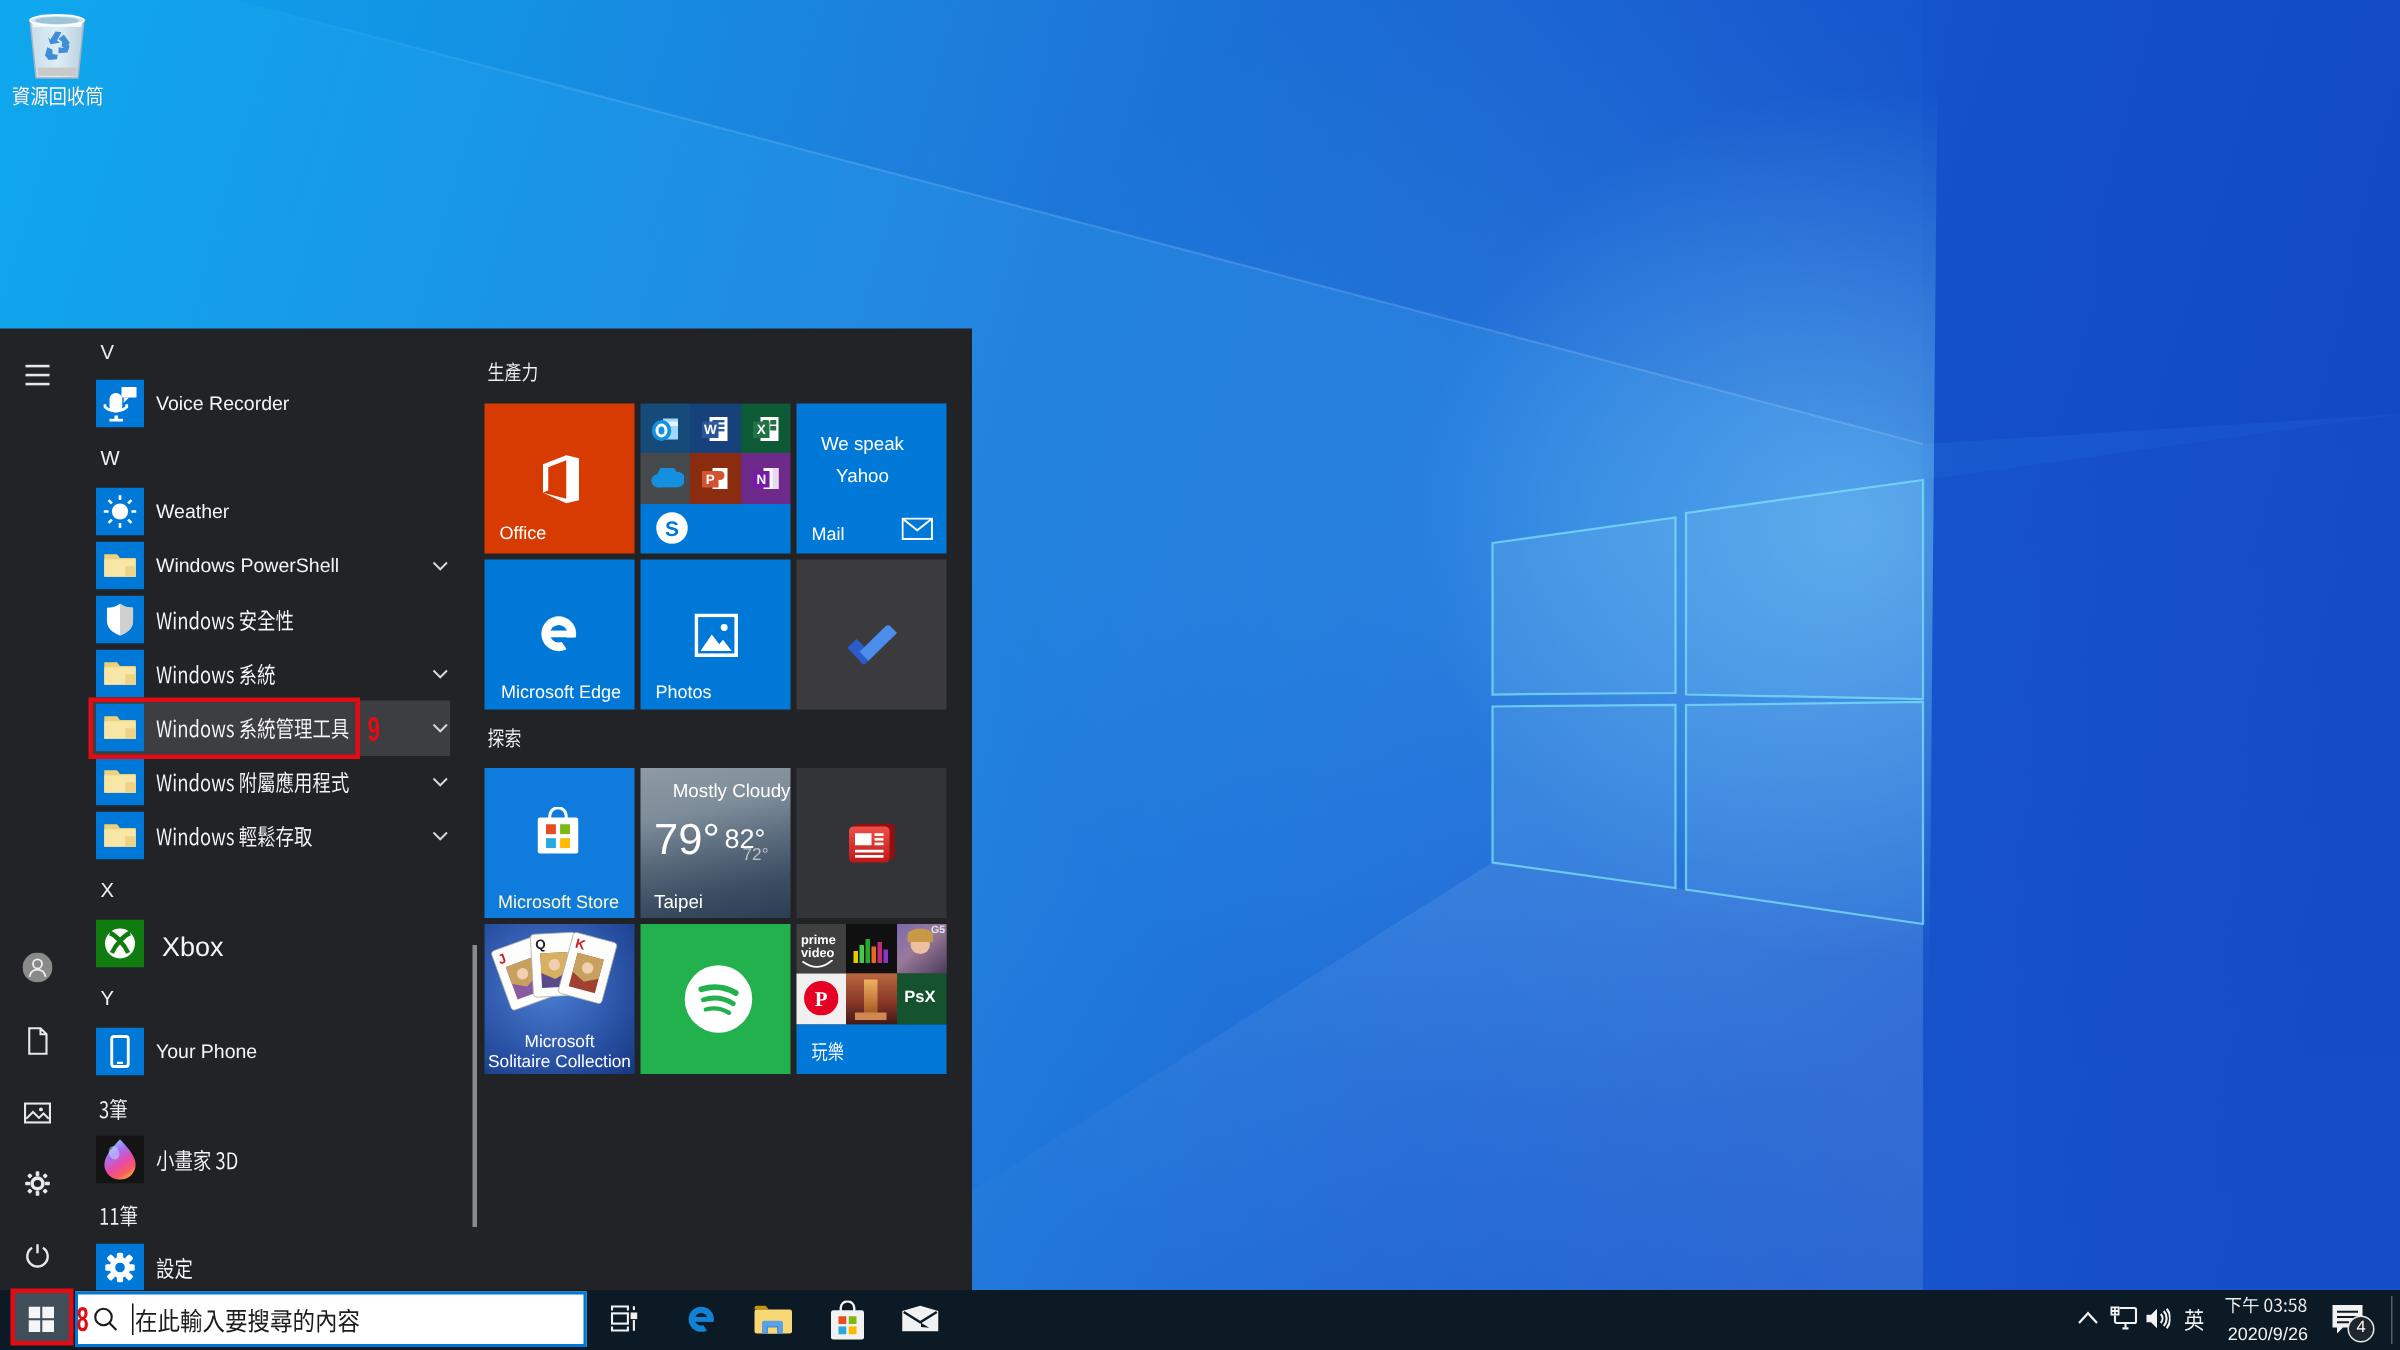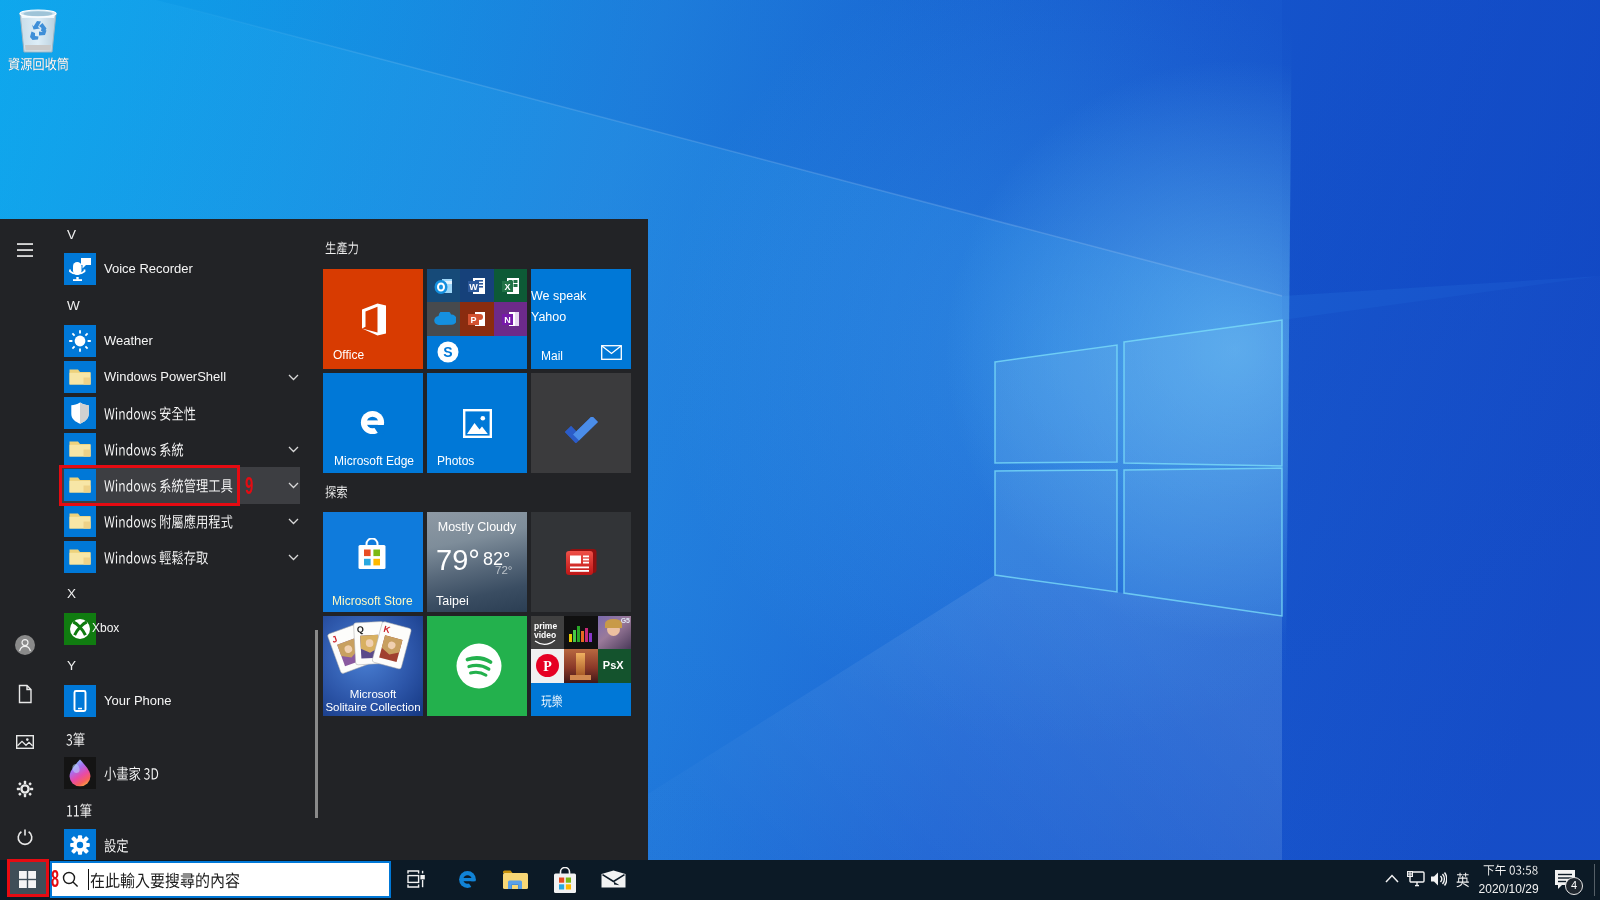--- a/index.html
+++ b/index.html
@@ -220,21 +220,21 @@
   </svg>
 <svg class="ab" style="left:288px;top:554px;z-index:6" width="11" height="7" viewBox="0 0 11 7">
     <polyline points="1,1 5.5,5.5 10,1" fill="none" stroke="#d8d8d8" stroke-width="1.3"></polyline>
   </svg>
 <div class="txt" style="left:67px;top:586px;font-size:13.5px;color:#f0f0f0;z-index:6">X</div>
 <svg class="ab" style="left:64px;top:613px;z-index:6" width="32" height="32" viewBox="0 0 32 32">
     <rect width="32" height="32" fill="#107c10"></rect>
     <circle cx="16" cy="16" r="10" fill="#fff"></circle>
     <path d="M9.2,9 c3.5,1.2 9.5,7.2 12.2,13.2 M22.8,9 c-3.5,1.2 -9.5,7.2 -12.2,13.2" stroke="#107c10" stroke-width="3" fill="none"></path>
   </svg>
-<div class="txt" style="left:92px;top:621px;font-size:12px;z-index:6">Xbox</div>
+<div class="txt" style="left:108px;top:621px;font-size:18px;z-index:6">Xbox</div>
 <div class="txt" style="left:67px;top:658px;font-size:13.5px;color:#f0f0f0;z-index:6">Y</div>
 <svg class="ab" style="left:64px;top:685px;z-index:6" width="32" height="32" viewBox="0 0 32 32">
     <rect width="32" height="32" fill="#0078d7"></rect>
     <rect x="10.5" y="6" width="11" height="20" rx="1.5" fill="none" stroke="#fff" stroke-width="1.9"></rect>
     <rect x="14" y="22.8" width="4" height="1.5" fill="#fff"></rect>
   </svg>
 <div class="txt" style="left:104px;top:693px;font-size:13px;z-index:6">Your Phone</div>
 <svg style="position:absolute;left:66.0px;top:732.0px;z-index:6" width="19.1" height="18.4" preserveAspectRatio="none" viewBox="0 -880 1555 1200">
     <path fill="#f0f0f0" d="M263 13C394 13 499 -65 499 -196C499 -297 430 -361 344 -382V-387C422 -414 474 -474 474 -563C474 -679 384 -746 260 -746C176 -746 111 -709 56 -659L105 -601C147 -643 198 -672 257 -672C334 -672 381 -626 381 -556C381 -477 330 -416 178 -416V-346C348 -346 406 -288 406 -199C406 -115 345 -63 257 -63C174 -63 119 -103 76 -147L29 -88C77 -35 149 13 263 13Z M803 -685C833 -655 871 -613 889 -586L940 -627C922 -652 883 -692 852 -720ZM1239 -685C1271 -656 1309 -615 1327 -588L1381 -628C1362 -654 1322 -693 1291 -720ZM1324 -389V-324H1090V-389ZM1014 -617V-562H725V-506H1014V-447H605V-389H1014V-324H717V-267H1014V-207H686V-149H1014V-86H621V-27H1014V80H1090V-27H1491V-86H1090V-149H1426V-207H1090V-267H1400V-389H1507V-447H1400V-562H1090V-617ZM1324 -447H1090V-506H1324ZM752 -848C718 -776 660 -706 598 -660C613 -647 640 -622 650 -609C685 -639 721 -678 753 -721H1049V-781H793C802 -797 810 -812 818 -828ZM1153 -847C1125 -779 1075 -715 1018 -672C1034 -661 1062 -638 1075 -626C1105 -651 1135 -684 1161 -721H1512V-781H1199C1208 -797 1215 -813 1222 -829Z"></path>
   </svg>
@@ -344,21 +344,21 @@
       </svg>
     </div>
     <div class="ab" style="left:0;top:66.8px;width:100px;height:33.2px;background:#0078d7">
       <svg class="ab" style="left:10px;top:5.5px" width="22" height="22" viewBox="0 0 22 22">
         <circle cx="11" cy="11" r="10.5" fill="#fff"></circle>
         <text x="11" y="16" font-size="14" font-weight="bold" fill="#0078d7" font-family="Liberation Sans" text-anchor="middle">S</text>
       </svg>
     </div>
   </div>
 <div class="ab" style="left:531px;top:269px;width:100px;height:100px;background:#0078d7;z-index:6">
-    <div class="ab" style="left:0;top:17px;width:88px;text-align:left;font-size:12.5px;color:#fff;line-height:21px">We speak<br>Yahoo</div>
+    <div class="ab" style="left:0;top:17px;width:88px;text-align:center;font-size:12.5px;color:#fff;line-height:21px">We speak<br>Yahoo</div>
     <div class="ab" style="left:10px;top:80px;font-size:12px;color:#ffffff">Mail</div>
     <svg class="ab" style="left:70px;top:76px" width="21" height="15" viewBox="0 0 21 15">
       <rect x="0.7" y="0.7" width="19.6" height="13.6" fill="none" stroke="#fff" stroke-width="1.3"></rect>
       <path d="M1,1 L10.5,8.5 L20,1" fill="none" stroke="#fff" stroke-width="1.3"></path>
     </svg>
   </div>
 <div class="ab" style="left:323px;top:373px;width:100px;height:100px;background:#0078d7;z-index:6">
     <div class="ab" style="left:11px;top:81px;font-size:12px;color:#fff;white-space:nowrap">Microsoft Edge</div>
   </div>
 <svg class="ab" style="left:358px;top:408px;z-index:7" width="29" height="29" viewBox="0 0 48 48">
@@ -389,21 +389,21 @@
 <path d="M9.5,7.5 v-1.5 a5.5,5.5 0 0 1 11,0 v1.5" fill="none" stroke="#fff" stroke-width="2"></path>
 <rect x="1.5" y="7" width="27" height="24" rx="1.5" fill="#fff"></rect>
 <rect x="7" y="11.5" width="6.6" height="6.6" fill="#e84c22"></rect>
       <rect x="16.4" y="11.5" width="6.6" height="6.6" fill="#7db913"></rect>
 <rect x="7" y="20.8" width="6.6" height="6.6" fill="#29a8e0"></rect>
       <rect x="16.4" y="20.8" width="6.6" height="6.6" fill="#ffb900"></rect>
     </svg>
     <div class="ab" style="left:9px;top:82px;font-size:12px;color:#fef9c3;white-space:nowrap">Microsoft Store</div>
   </div>
 <div class="ab" style="left:427px;top:512px;width:100px;height:100px;background:linear-gradient(168deg,#8e99a4 0%,#7e8d9a 30%,#58697b 55%,#3a4d62 78%,#2b3e53 100%);z-index:6">
-    <div class="ab" style="left:0;top:8px;width:100px;text-align:center;font-size:12.5px;color:#fff">Mostly Cloudy</div>
+    <div class="ab" style="left:0;top:8px;width:100px;text-align:right;font-size:12.5px;color:#fff">Mostly Cloudy</div>
     <div class="ab" style="left:9px;top:32px;font-size:29px;color:#fff;font-weight:400">79°</div>
     <div class="ab" style="left:56px;top:37px;font-size:18px;color:#fff">82°</div>
     <div class="ab" style="left:68px;top:52px;font-size:11.5px;color:#bcc3ca">72°</div>
     <div class="ab" style="left:9px;top:82px;font-size:12.5px;color:#fff">Taipei</div>
   </div>
 <div class="ab" style="left:531px;top:512px;width:100px;height:100px;background:#323437;z-index:6">
     <svg class="ab" style="left:35px;top:37px" width="31" height="28" viewBox="0 0 31 28">
 <defs>
         <linearGradient id="nr" x1="0" y1="0" x2="0" y2="1">
           <stop offset="0" stop-color="#ef5048"></stop>
@@ -579,21 +579,21 @@
 <svg class="ab" style="left:1430px;top:871px;z-index:11" width="17" height="16" viewBox="0 0 17 16">
 <path d="M1,5.5 h3 l4,-4 v13 l-4,-4 h-3 z" fill="#f2f2f2"></path>
 <path d="M10.5,5 a4.5,4.5 0 0 1 0,6 M12.5,3 a7.5,7.5 0 0 1 0,10 M14.5,1.5 a10.5,10.5 0 0 1 0,13" stroke="#f2f2f2" stroke-width="1.4" fill="none"></path>
   </svg>
 <svg style="position:absolute;left:1456.0px;top:871.7px;z-index:11" width="13.5" height="19.2" preserveAspectRatio="none" viewBox="0 -880 1000 1200">
     <path fill="#f2f2f2" d="M515 -135C651 -76 826 17 913 79L951 16C863 -46 685 -134 550 -189ZM457 -627V-530H160V-282H48V-212H434C395 -121 294 -38 38 19C54 36 74 65 83 81C370 12 477 -94 515 -212H952V-282H846V-530H533V-627ZM232 -282V-464H457V-351C457 -328 456 -305 453 -282ZM771 -282H529C532 -304 533 -327 533 -350V-464H771ZM262 -840V-740H73V-674H262V-575H337V-674H474V-740H337V-840ZM524 -740V-675H674V-576H749V-675H932V-740H749V-840H674V-740Z"></path>
   </svg>
 <svg style="position:absolute;left:1483.4px;top:864.3px;z-index:11" width="55.2" height="14.4" preserveAspectRatio="none" viewBox="0 -880 4722 1200">
     <path fill="#f2f2f2" d="M55 -766V-691H441V79H520V-451C635 -389 769 -306 839 -250L892 -318C812 -379 653 -469 534 -527L520 -511V-691H946V-766Z M1054 -381V-305H1462V81H1539V-305H1947V-381H1539V-632H1871V-706H1288C1304 -744 1319 -784 1332 -824L1254 -843C1213 -706 1142 -573 1056 -489C1075 -479 1109 -456 1124 -443C1170 -494 1214 -559 1252 -632H1462V-381Z M2502 13C2641 13 2730 -113 2730 -369C2730 -623 2641 -746 2502 -746C2362 -746 2274 -623 2274 -369C2274 -113 2362 13 2502 13ZM2502 -61C2419 -61 2362 -154 2362 -369C2362 -583 2419 -674 2502 -674C2585 -674 2642 -583 2642 -369C2642 -154 2585 -61 2502 -61Z M3042 13C3173 13 3278 -65 3278 -196C3278 -297 3209 -361 3123 -382V-387C3201 -414 3253 -474 3253 -563C3253 -679 3163 -746 3039 -746C2955 -746 2890 -709 2835 -659L2884 -601C2926 -643 2977 -672 3036 -672C3113 -672 3160 -626 3160 -556C3160 -477 3109 -416 2957 -416V-346C3127 -346 3185 -288 3185 -199C3185 -115 3124 -63 3036 -63C2953 -63 2898 -103 2855 -147L2808 -88C2856 -35 2928 13 3042 13Z M3473 -390C3509 -390 3539 -418 3539 -460C3539 -501 3509 -530 3473 -530C3436 -530 3407 -501 3407 -460C3407 -418 3436 -390 3473 -390ZM3473 13C3509 13 3539 -15 3539 -56C3539 -98 3509 -126 3473 -126C3436 -126 3407 -98 3407 -56C3407 -15 3436 13 3473 13Z M3874 13C3997 13 4114 -78 4114 -238C4114 -400 4014 -472 3893 -472C3849 -472 3816 -461 3783 -443L3802 -655H4078V-733H3722L3698 -391L3747 -360C3789 -388 3820 -403 3869 -403C3961 -403 4021 -341 4021 -236C4021 -129 3952 -63 3865 -63C3780 -63 3726 -102 3685 -144L3639 -84C3689 -35 3759 13 3874 13Z M4447 13C4584 13 4676 -70 4676 -176C4676 -277 4617 -332 4553 -369V-374C4596 -408 4650 -474 4650 -551C4650 -664 4574 -744 4449 -744C4335 -744 4248 -669 4248 -558C4248 -481 4294 -426 4347 -389V-385C4280 -349 4213 -280 4213 -182C4213 -69 4311 13 4447 13ZM4497 -398C4410 -432 4331 -471 4331 -558C4331 -629 4380 -676 4448 -676C4526 -676 4572 -619 4572 -546C4572 -492 4546 -442 4497 -398ZM4448 -55C4360 -55 4294 -112 4294 -190C4294 -260 4336 -318 4395 -356C4499 -314 4589 -278 4589 -179C4589 -106 4533 -55 4448 -55Z"></path>
   </svg>
-<div class="txt" style="right:61.4px;top:881.5px;font-size:12px;color:#f2f2f2;z-index:11">2020/10/29</div>
+<div class="txt" style="right:61.4px;top:881.5px;font-size:12px;color:#f2f2f2;z-index:11">2020/9/26</div>
 <svg class="ab" style="left:1554px;top:869px;z-index:11" width="22" height="21" viewBox="0 0 22 21">
 <path d="M1,1 h20 v15 h-13 l-4,4 v-4 h-3 z" fill="#f2f2f2"></path>
 <g stroke="#0c1a26" stroke-width="1.4">
       <line x1="4" y1="5.5" x2="18" y2="5.5"></line>
       <line x1="4" y1="9" x2="18" y2="9"></line>
       <line x1="4" y1="12.5" x2="12" y2="12.5"></line>
     </g>
   </svg>
 <div class="ab" style="left:1565px;top:877px;width:18px;height:18px;border-radius:50%;background:#1f262e;border:1.5px solid #e8e8e8;z-index:12;color:#fff;font-size:11px;text-align:center;line-height:15px">4</div>
 <div class="ab" style="left:1594px;top:864px;width:1px;height:32px;background:rgba(255,255,255,0.3);z-index:11"></div>

